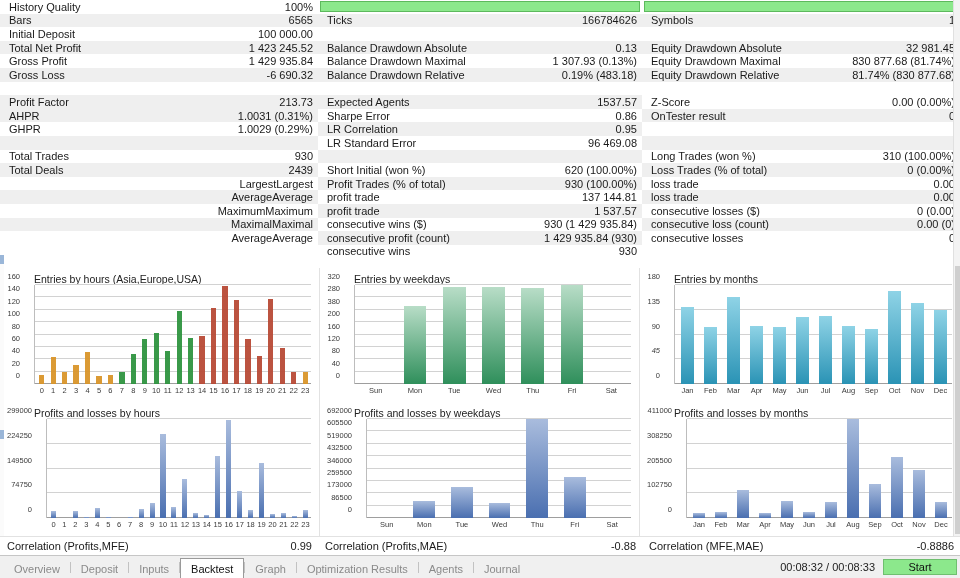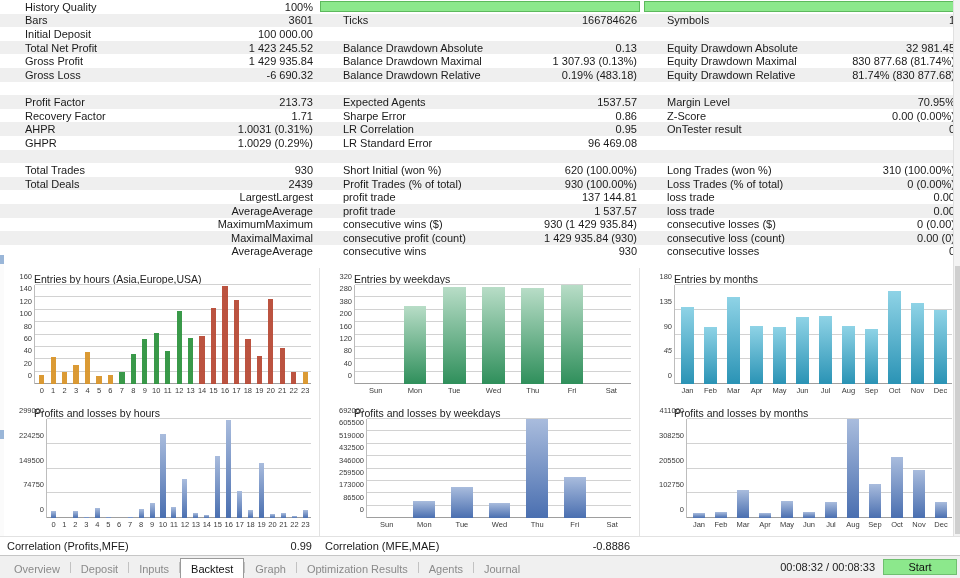--- a/index.html
+++ b/index.html
@@ -28,21 +28,21 @@
   }
   .col.c1 { width: 318px; }
   .col.c2 { width: 324px; }
   .col.c3 { width: 318px; }
 
   .row {
     display: flex;
     align-items: center;
     justify-content: space-between;
     height: 13.6px;
-    padding: 0 5px 0 25px;
+    padding: 0 5px 0 9px;
     white-space: nowrap;
     overflow: hidden;
   }
   .row.alt { background: #efefef; }
   .lbl { font-size: 11px; color:#1a1a1a; text-align:left; }
   .val { font-size: 11px; color:#1a1a1a; text-align:right; }
   .lbl.right { width:100%; text-align:right; }
 
   
   .progress-wrap {
@@ -77,21 +77,21 @@
   .plot {
     position: absolute;
     left: 34px; right: 8px; top: 17px; bottom: 18px;
     border-left: 1px solid #bdbdbd;
   }
   .plot.widest { left: 46px; }
   .grid-line {
     position:absolute; left:0; right:0; height:1px; background:#d2d2d2;
   }
   .ytick {
-    position:absolute; right: 100%; margin-right: 3px;
+    position:absolute; right: 100%; margin-right: 15px;
     transform: translateY(-50%);
     font-size: 7.5px; color:#3a3a3a; white-space:nowrap;
   }
   .bars {
     position:absolute; left:1px; right:0; top:0; bottom:0;
     display:flex; align-items:flex-end;
   }
   .bslot { flex:1 1 0; height:100%; position:relative; display:flex; align-items:flex-end; justify-content:center; }
   .bar { width: 58%; border-radius:0; }
   .bar.narrow { width: 46%; }
@@ -161,21 +161,21 @@
 <div id="app">
 
 <div class="stats">
   <div class="col c1">
         <div class="row">
           <span class="lbl">History Quality</span>
           <span class="val">100%</span>
         </div>
         <div class="row alt">
           <span class="lbl">Bars</span>
-          <span class="val">3601</span>
+          <span class="val">6565</span>
         </div>
         <div class="row">
           <span class="lbl">Initial Deposit</span>
           <span class="val">100 000.00</span>
         </div>
         <div class="row alt">
           <span class="lbl">Total Net Profit</span>
           <span class="val">1 423 245.52</span>
         </div>
         <div class="row">
@@ -186,24 +186,20 @@
           <span class="lbl">Gross Loss</span>
           <span class="val">-6 690.32</span>
         </div>
         <div class="row">
           <span class="lbl"></span>
           <span class="val"></span>
         </div>
         <div class="row alt">
           <span class="lbl">Profit Factor</span>
           <span class="val">213.73</span>
-        </div>
-        <div class="row">
-          <span class="lbl">Recovery Factor</span>
-          <span class="val">1.71</span>
         </div>
         <div class="row alt">
           <span class="lbl">AHPR</span>
           <span class="val">1.0031 (0.31%)</span>
         </div>
         <div class="row">
           <span class="lbl">GHPR</span>
           <span class="val">1.0029 (0.29%)</span>
         </div>
         <div class="row alt">
@@ -336,24 +332,20 @@
           <span class="lbl">Equity Drawdown Maximal</span>
           <span class="val">830 877.68 (81.74%)</span>
         </div>
         <div class="row alt">
           <span class="lbl">Equity Drawdown Relative</span>
           <span class="val">81.74% (830 877.68)</span>
         </div>
         <div class="row">
           <span class="lbl"></span>
           <span class="val"></span>
-        </div>
-        <div class="row alt">
-          <span class="lbl">Margin Level</span>
-          <span class="val">70.95%</span>
         </div>
         <div class="row">
           <span class="lbl">Z-Score</span>
           <span class="val">0.00 (0.00%)</span>
         </div>
         <div class="row alt">
           <span class="lbl">OnTester result</span>
           <span class="val">0</span>
         </div>
         <div class="row">
@@ -872,20 +864,24 @@
           </div>
         </div>
       </div>
     </div>
 
 <div class="corr">
   <div class="corr-cell c1">
     <span class="lbl">Correlation (Profits,MFE)</span>
     <span class="val">0.99</span>
   </div>
+  <div class="corr-cell c2">
+    <span class="lbl">Correlation (Profits,MAE)</span>
+    <span class="val">-0.88</span>
+  </div>
   <div class="corr-cell c3">
     <span class="lbl">Correlation (MFE,MAE)</span>
     <span class="val">-0.8886</span>
   </div>
 </div>
 
 <div class="vscroll">
   <div class="vthumb"></div>
 </div>
 <div class="left-rail">

